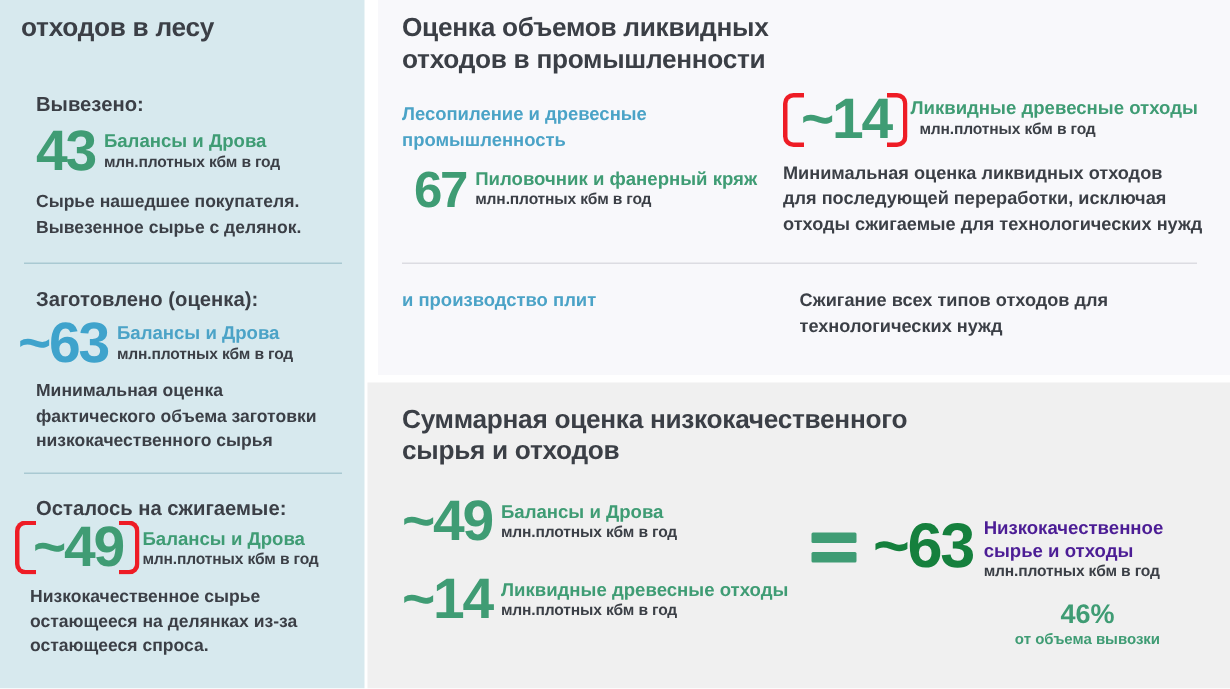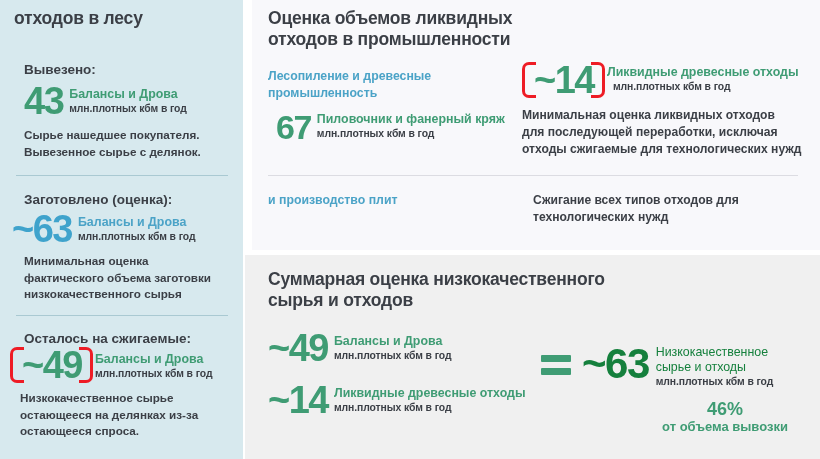--- a/index.html
+++ b/index.html
@@ -36,21 +36,21 @@
   }
   .bignum.green{color:#3f9c74;}
   .bignum.blue{color:#3fa3cc;}
   .bignum.red{color:#15803d;}
   .num-sm{font-size:34px;line-height:31px;}
 
   .stat{position:absolute;display:flex;align-items:flex-start;}
   .stat .labels{padding-left:6px;padding-top:3px;}
   .lbl-green{color:#3f9c74;font-size:12.4px;font-weight:bold;line-height:15px;white-space:nowrap;}
   .lbl-blue{color:#4ba3c7;font-size:12.4px;font-weight:bold;line-height:15px;white-space:nowrap;}
-  .lbl-red{color:#15803d;font-size:12.4px;font-weight:normal;line-height:15px;}
+  .lbl-red{color:#4c1d95;font-size:12.4px;font-weight:bold;line-height:15px;}
   .unit{color:#3b3f46;font-size:10.4px;font-weight:bold;line-height:14px;white-space:nowrap;letter-spacing:-0.1px;}
 
   
   .bracketed{position:relative;display:inline-block;padding:1px 11px 1px 12px;}
   .bracketed::before,.bracketed::after{
     content:"";position:absolute;top:0;bottom:0;width:11px;
     border:3px solid #ee1c25;
   }
   .bracketed::before{left:0;border-right:none;border-radius:7px 0 0 7px;}
   .bracketed::after{right:0;border-left:none;border-radius:0 7px 7px 0;}
@@ -58,21 +58,21 @@
   
   .divider{position:absolute;height:1px;background:#a9c9d2;}
   .divider.light{background:#dcdce2;}
 
   
   .eq{position:absolute;width:30px;}
   .eq i{display:block;height:7px;background:#3f9c74;border-radius:1px;}
   .eq i:first-child{margin-bottom:6px;}
 
   .pct{color:#3f9c74;font-weight:bold;font-size:18px;line-height:22px;}
-  .pct-sub{color:#3f9c74;font-weight:bold;font-size:13px;line-height:14px;}
+  .pct-sub{color:#3f9c74;font-weight:bold;font-size:10px;line-height:14px;}
 </style>
 </head>
 <body>
 
 <div class="canvas">
 
   <div class="panel" id="left-panel">
 
     <div class="h1" style="position:absolute;left:14px;top:8px;width:215px;">
       <div>отходов в лесу</div>

